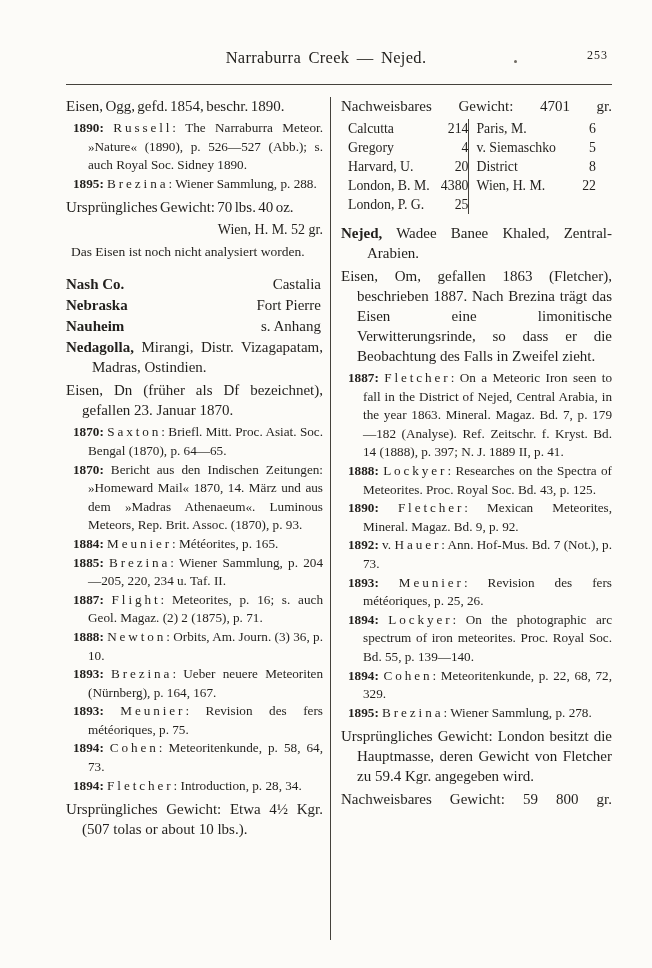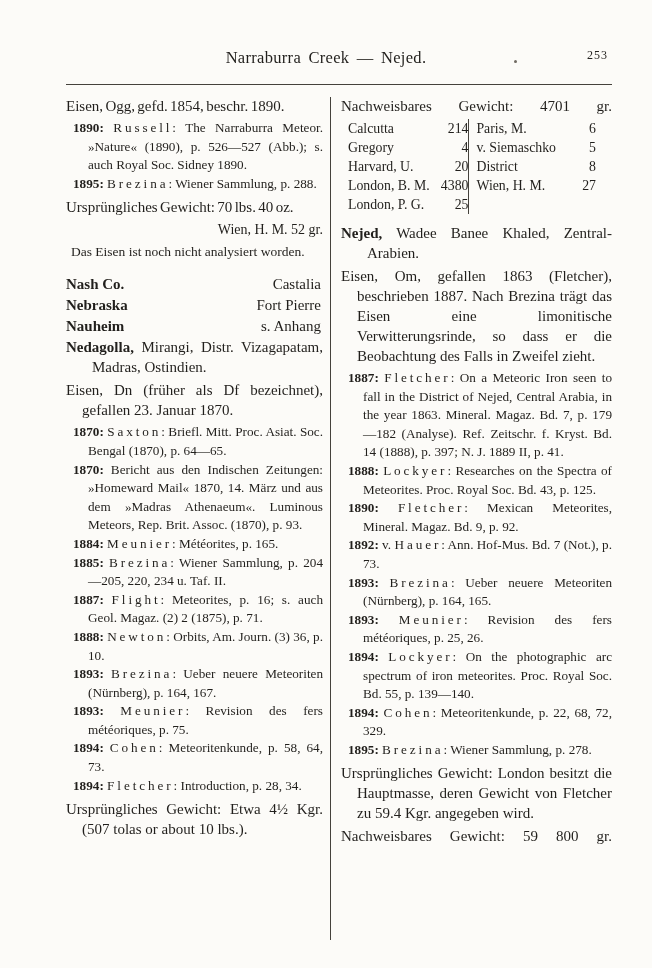--- a/index.html
+++ b/index.html
@@ -189,39 +189,38 @@
     <span class="wval">5</span>
   </div>
 
   <div class="wrow">
     <span class="wname">District</span>
     <span class="wval">8</span>
   </div>
 
   <div class="wrow">
     <span class="wname">Wien, H. M.</span>
-    <span class="wval">27</span>
+    <span class="wval">22</span>
   </div>
 </div>
       </div>
     </section>
 
     <section>
       <p class="entry-head hang2"><b class="entry-name">Nejed,</b><span> Wadee Banee Khaled, Zentral-Arabien.</span></p>
       <p class="lead hang">Eisen, Om, gefallen 1863 (Fletcher), beschrieben 1887. Nach Brezina trägt das Eisen eine limonitische Verwitterungsrinde, so dass er die Beobachtung des Falls in Zweifel zieht.</p>
       <div class="refs">
   <p class="ref"><b class="ref-year">1887:</b> <span class="ref-pre"></span><span class="ref-author">Fletcher</span><span class="ref-text">: On a Meteoric Iron seen to fall in the District of Nejed, Central Arabia, in the year 1863. Mineral. Magaz. Bd. 7, p. 179—182 (Analyse). Ref. Zeitschr. f. Kryst. Bd. 14 (1888), p. 397; N. J. 1889 II, p. 41.</span></p>
 
   <p class="ref"><b class="ref-year">1888:</b> <span class="ref-pre"></span><span class="ref-author">Lockyer</span><span class="ref-text">: Researches on the Spectra of Meteorites. Proc. Royal Soc. Bd. 43, p. 125.</span></p>
 
   <p class="ref"><b class="ref-year">1890:</b> <span class="ref-pre"></span><span class="ref-author">Fletcher</span><span class="ref-text">: Mexican Meteorites, Mineral. Magaz. Bd. 9, p. 92.</span></p>
 
   <p class="ref"><b class="ref-year">1892:</b> <span class="ref-pre">v. </span><span class="ref-author">Hauer</span><span class="ref-text">: Ann. Hof-Mus. Bd. 7 (Not.), p. 73.</span></p>
 
-  <p class="ref"><b class="ref-year">1893:</b> <span class="ref-pre"></span><span class="ref-author">Brezina</span><span class="ref-text">: Ueber neuere Meteoriten (Nürnberg), p. 164, 165.</span></p>
 
   <p class="ref"><b class="ref-year">1893:</b> <span class="ref-pre"></span><span class="ref-author">Meunier</span><span class="ref-text">: Revision des fers météoriques, p. 25, 26.</span></p>
 
   <p class="ref"><b class="ref-year">1894:</b> <span class="ref-pre"></span><span class="ref-author">Lockyer</span><span class="ref-text">: On the photographic arc spectrum of iron meteorites. Proc. Royal Soc. Bd. 55, p. 139—140.</span></p>
 
   <p class="ref"><b class="ref-year">1894:</b> <span class="ref-pre"></span><span class="ref-author">Cohen</span><span class="ref-text">: Meteoritenkunde, p. 22, 68, 72, 329.</span></p>
 
   <p class="ref"><b class="ref-year">1895:</b> <span class="ref-pre"></span><span class="ref-author">Brezina</span><span class="ref-text">: Wiener Sammlung, p. 278.</span></p>
 </div>
       <p class="weight hang">Ursprüngliches Gewicht: London besitzt die Hauptmasse, deren Gewicht von Fletcher zu 59.4 Kgr. angegeben wird.</p>

